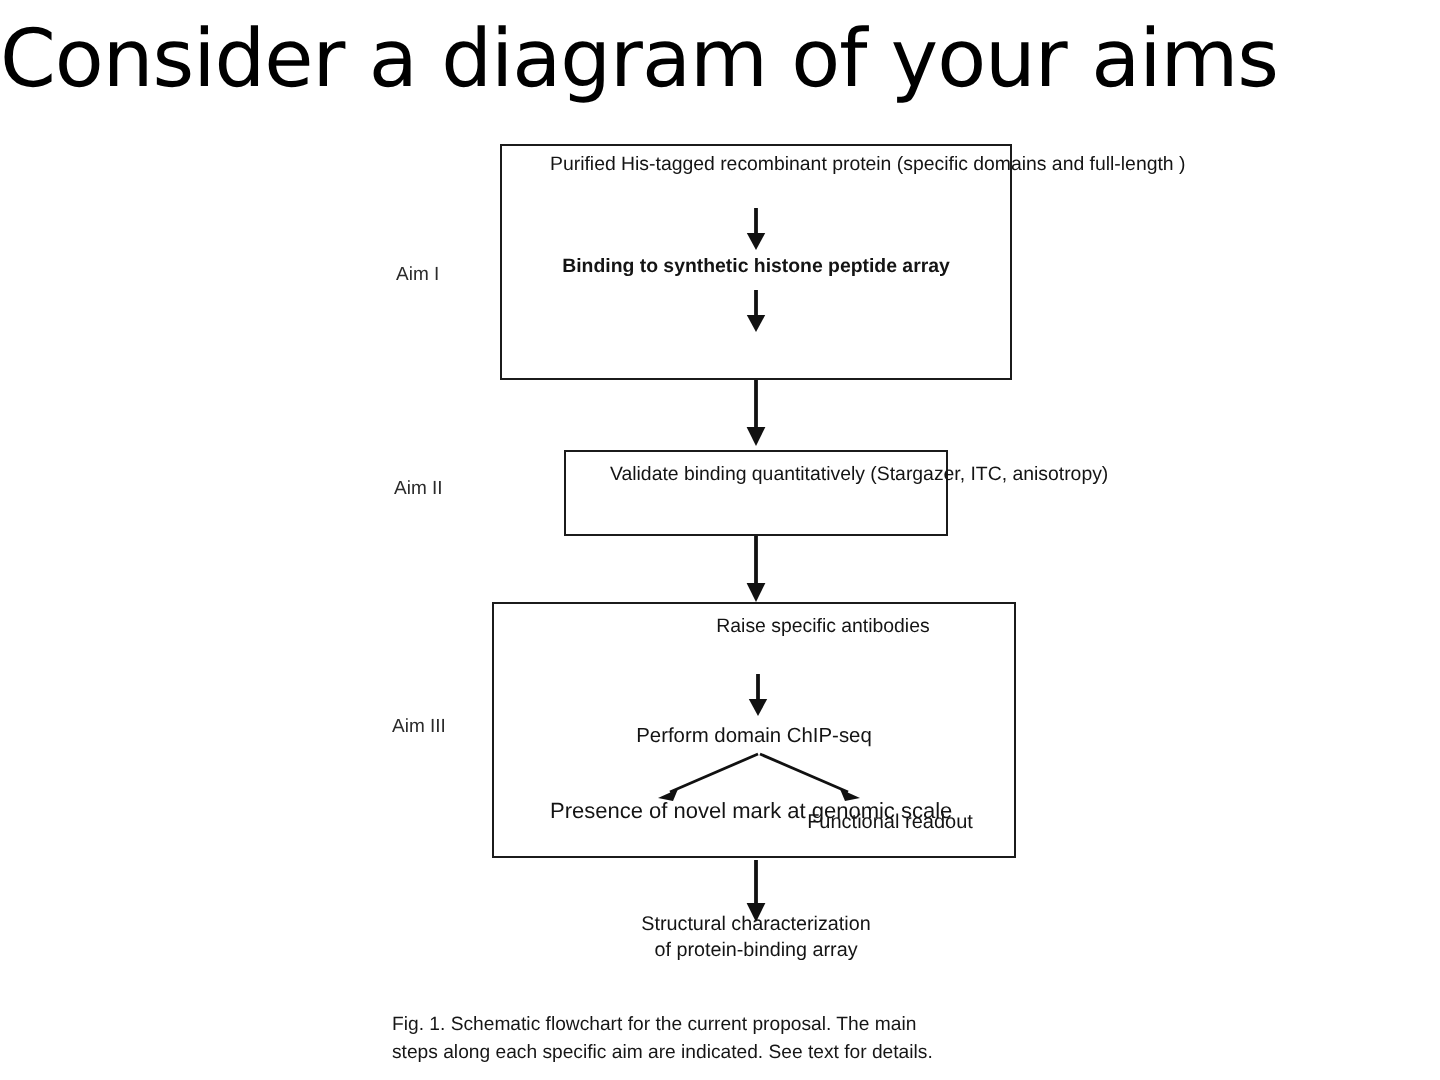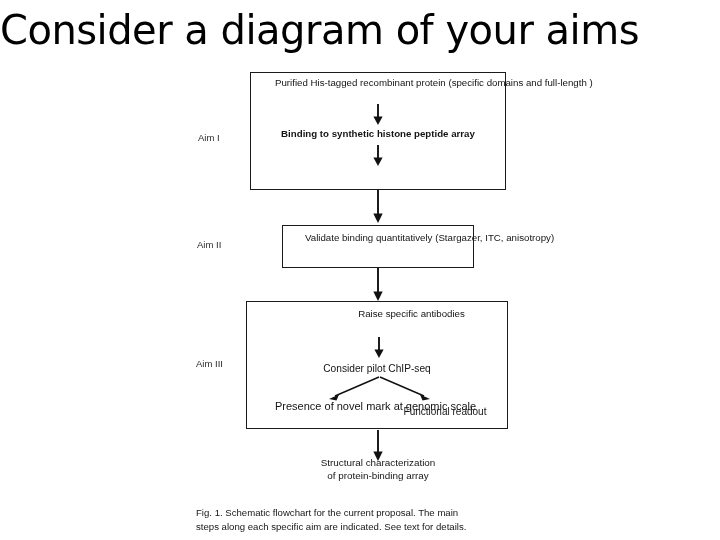--- a/index.html
+++ b/index.html
@@ -163,21 +163,21 @@
   <div class="step-2l" style="left:246px; top:248px; width:285px;">
     <span>Raise specific</span>
     <span>antibodies</span>
   </div>
 
   <svg class="arrow-svg" style="left:371px; top:277px;" width="16" height="22" viewBox="0 0 16 22">
     <line x1="8" y1="0" x2="8" y2="14" stroke="#111" stroke-width="1.9"></line>
     <polygon points="8,21 3.4,12.5 12.6,12.5" fill="#111"></polygon>
   </svg>
 
-  <div class="step" style="left:246px; top:303px; width:262px; font-size:10.2px;">Consider pilot ChIP-seq</div>
+  <div class="step" style="left:246px; top:303px; width:262px; font-size:10.2px;">Perform domain ChIP-seq</div>
 
   <svg class="arrow-svg" style="left:320px; top:315px;" width="120" height="30" viewBox="0 0 120 30">
     <line x1="59" y1="2" x2="15" y2="21" stroke="#111" stroke-width="1.4"></line>
     <polygon points="9,24 19,19.5 16.5,25.5" fill="#111"></polygon>
     <line x1="60" y1="2" x2="104" y2="21" stroke="#111" stroke-width="1.4"></line>
     <polygon points="110,24 100,19.5 102.5,25.5" fill="#111"></polygon>
   </svg>
 
   <div class="step-2l" style="left:252px; top:340px; width:140px; font-size:11px;">
     <span>Presence of novel</span>

